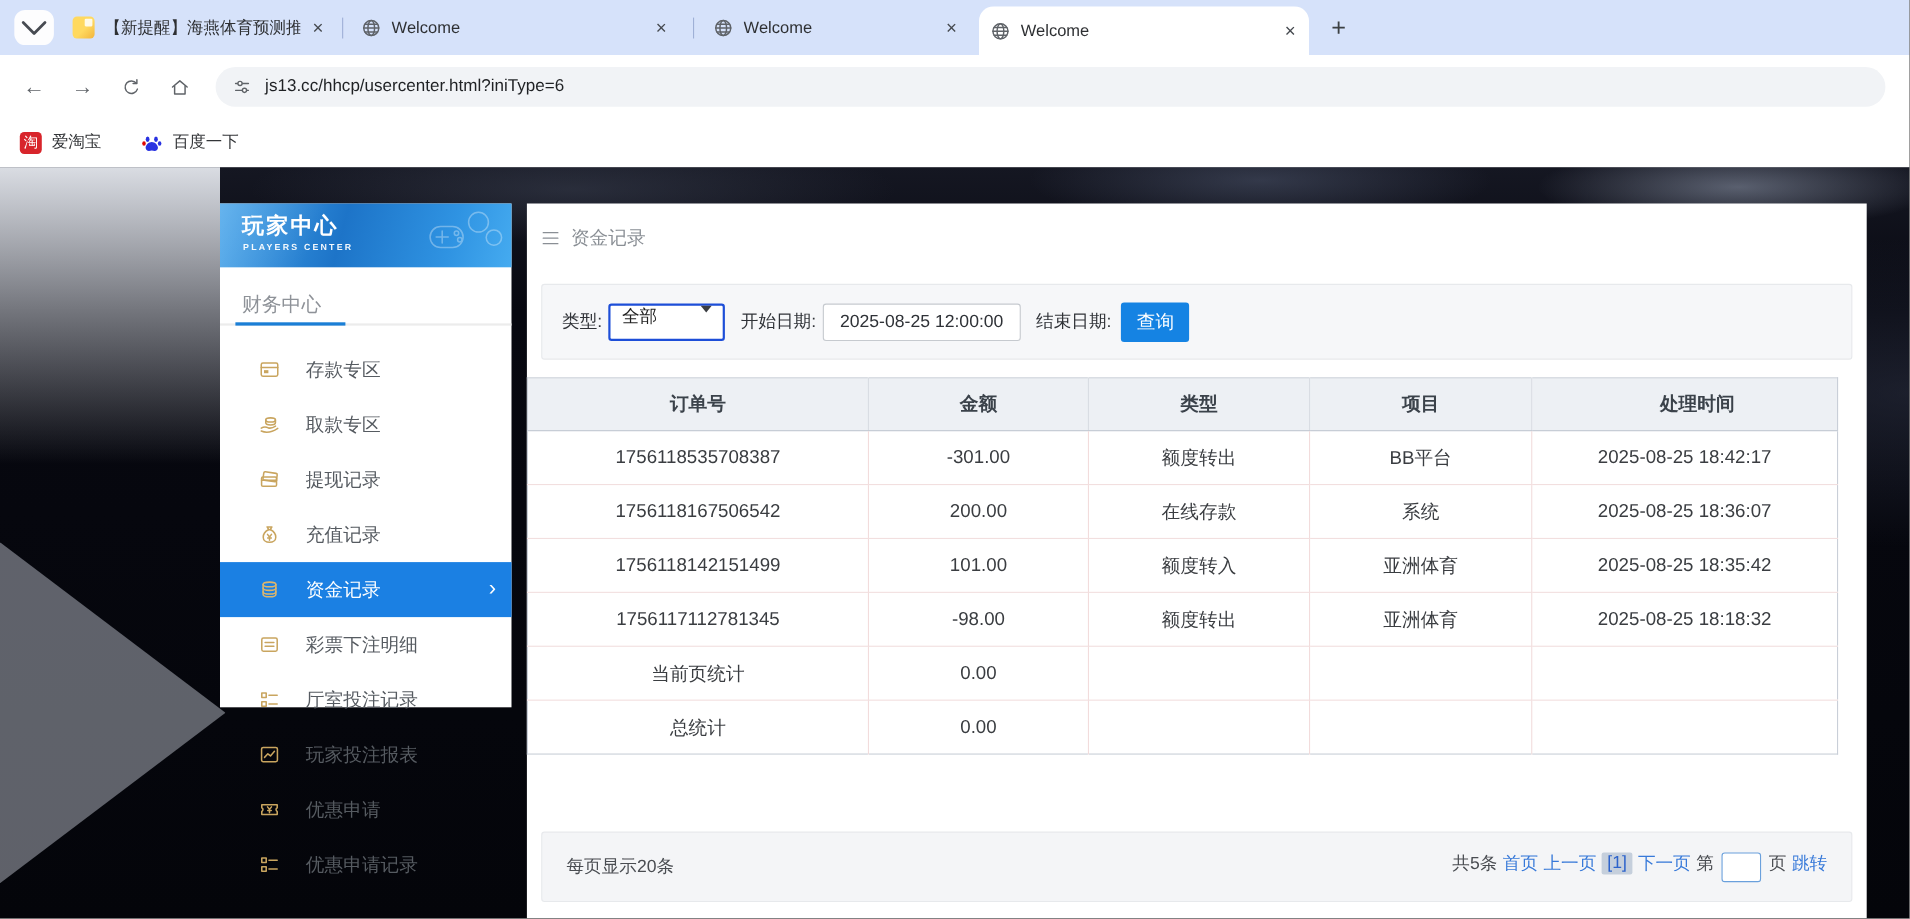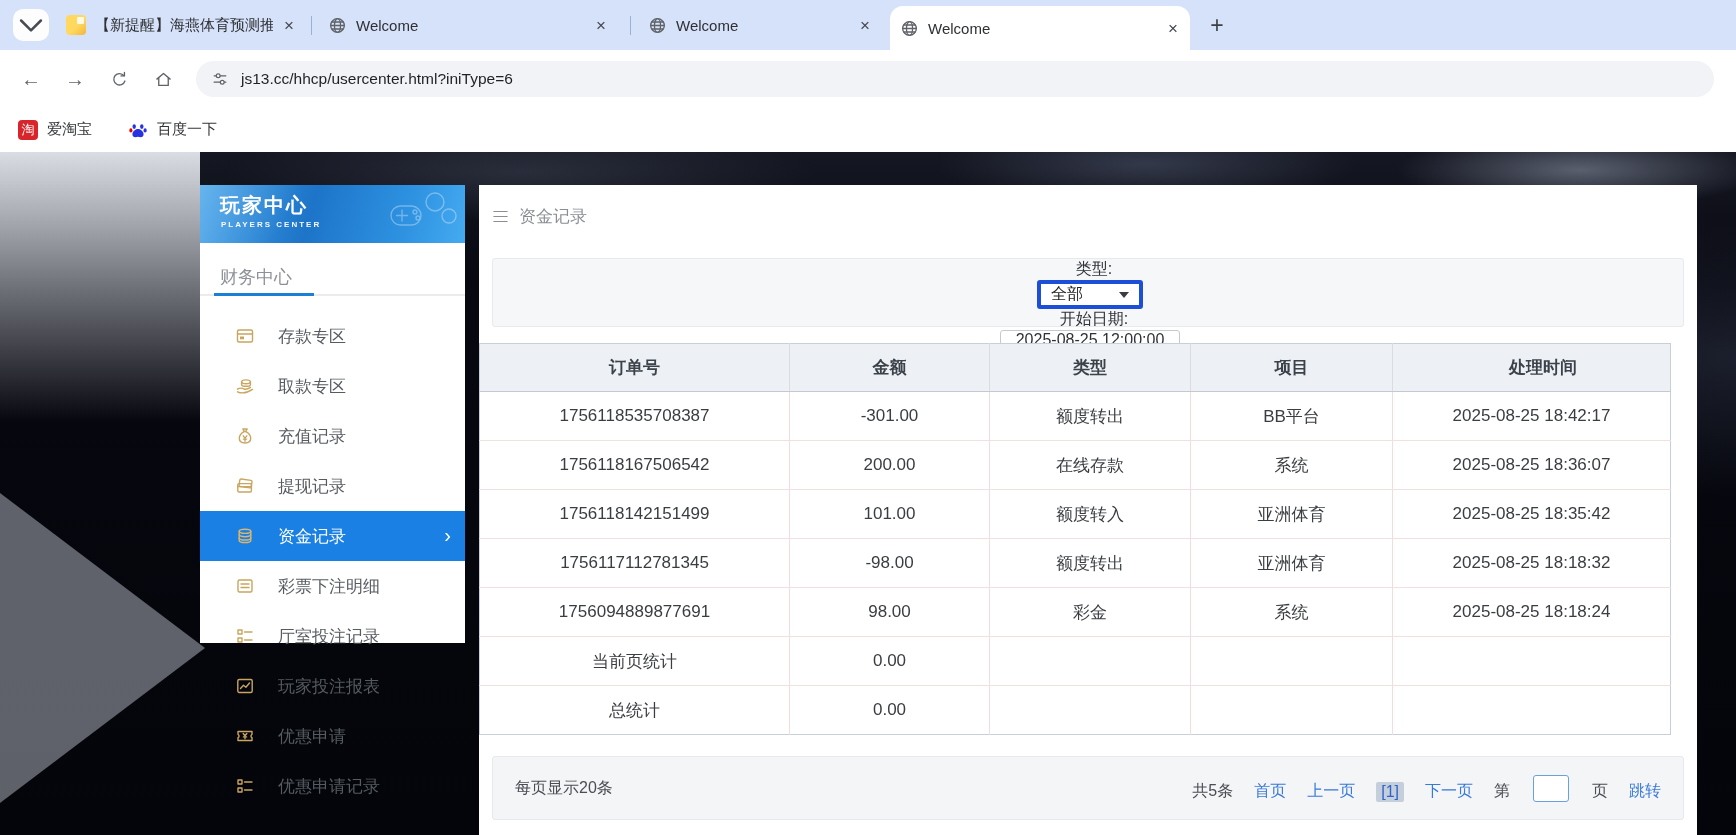--- a/index.html
+++ b/index.html
@@ -60,36 +60,36 @@
   .sb-item.sel{background:#1b80e3;}
   .sb-item.sel .sb-label{color:#fff;}
   .sb-item.sel .sb-ico{color:#dcb66e;}
   .sb-chev{position:absolute;right:14px;top:50%;transform:translateY(-54%);color:#fff;font-size:20px;}
 
   
   .main{position:absolute;left:479px;top:33px;width:1218px;height:650px;background:#fff;}
   .page-head{position:absolute;left:13px;top:20px;display:flex;align-items:center;gap:10px;color:#8a8f95;}
   .page-head .icon{width:17px;height:15px;}
   .page-title{font-size:17px;}
-  .filterbox{position:absolute;left:13px;top:73px;width:1192px;height:69px;background:#f6f7f9;border:1px solid #e7e9ec;border-radius:3px;display:flex;align-items:center;padding-left:18px;flex-direction:column;}
+  .filterbox{position:absolute;left:13px;top:73px;width:1192px;height:69px;background:#f6f7f9;border:1px solid #e7e9ec;border-radius:3px;display:flex;align-items:center;padding-left:18px;}
   .f-label{font-size:16px;color:#303338;margin-right:6px;white-space:nowrap;}
-  .sel-box{width:106px;height:34px;border:4px solid #1d4ed8;border-radius:3px;background:#fff;display:flex;align-items:center;justify-content:space-between;padding:0 10px;font-size:16px;color:#222;margin-right:14px;cursor:pointer;}
+  .sel-box{width:106px;height:34px;border:2px solid #1d4ed8;border-radius:3px;background:#fff;display:flex;justify-content:space-between;padding:0 10px;font-size:16px;color:#222;margin-right:14px;cursor:pointer;}
   .caret{width:0;height:0;border-left:5px solid transparent;border-right:5px solid transparent;border-top:6px solid #3a3d42;}
   .date-inp{width:180px;height:34px;border:1px solid #c6cacf;border-radius:3px;background:#fff;font-size:16px;color:#2f3237;text-align:center;margin-right:14px;padding:0;}
   .query-btn{width:62px;height:36px;background:#1583e3;color:#fff;font-size:17px;border:none;border-radius:3px;margin-left:3px;cursor:pointer;}
 
   .data-table{position:absolute;left:0;top:158px;width:1192px;border-collapse:collapse;table-layout:fixed;background:#fff;border:1px solid #c9cfd8;}
   .data-table th{height:48px;background:#edf0f4;color:#3b424a;font-size:17px;font-weight:bold;border-bottom:1px solid #c3c9d3;border-right:1px solid #d9dde3;}
   .data-table th:last-child{border-right:none;padding-left:24px;}
   .data-table td{height:49px;text-align:center;font-size:17px;color:#3a3d41;border-right:1px solid #f2dcdc;border-bottom:1px solid #f2dfdf;}
   .data-table td:last-child{border-right:none;}
   .data-table tr:last-child td{border-bottom:none;}
 
   .pagerbar{position:absolute;left:13px;top:571px;width:1192px;height:64px;background:#f4f5f7;border:1px solid #e7e9ec;border-radius:3px;display:flex;align-items:center;justify-content:space-between;padding:0 22px;font-size:16px;color:#4a4d52;}
-  .pager-right{display:flex;align-items:flex-end;gap:21px;}
+  .pager-right{display:flex;align-items:flex-start;gap:5px;}
   .plink{color:#3779d9;cursor:pointer;text-decoration:none;}
   .pcur{color:#2d63cb;background:#c5cfdc;padding:1px 5px;border-radius:2px;}
   .jump-inp{width:36px;height:27px;border:1px solid #6aa0dc;border-radius:3px;background:#fff;margin:0 2px;padding:0;text-align:center;font-size:15px;}
 </style>
 </head>
 <body>
 
 <div class="screen">
 
   <div class="tabstrip">
@@ -237,36 +237,36 @@
                 <path d="M6.6 5.8v2.6c0 1 2 1.9 4.4 1.9s4.4-.9 4.4-1.9V5.8"></path>
                 <path d="M2.5 13.2c2.2-1.4 4.4-1.4 6.4-.2 1.9.5 4.2 0 6.6-1.6"></path>
                 <path d="M2.5 15.8c4.4 2 9.6 1.2 15-2.4"></path>
               </svg>
             </span>
             <span class="sb-label">取款专区</span>
           </div>
           <div class="sb-item">
             <span class="sb-ico icon">
               <svg viewBox="0 0 20 20" stroke="currentColor" fill="none" stroke-width="1.4" stroke-linecap="round" stroke-linejoin="round">
+                <rect x="4.4" y="3.6" width="12.3" height="7.6" rx="1.2" transform="rotate(8 10.5 7.4)"></rect>
+                <rect x="2.8" y="7.6" width="13.6" height="8.4" rx="1.2"></rect>
+                <path d="M2.8 10.6h13.6"></path>
+              </svg>
+            </span>
+            <span class="sb-label">提现记录</span>
+          </div>
+          <div class="sb-item">
+            <span class="sb-ico icon">
+              <svg viewBox="0 0 20 20" stroke="currentColor" fill="none" stroke-width="1.4" stroke-linecap="round" stroke-linejoin="round">
                 <path d="M7.8 3h4.4l-1.6 2.6h-1.2z"></path>
                 <path d="M9 5.6C6 7.2 4.3 9.8 4.3 12.3c0 2.9 2.4 4.7 5.7 4.7s5.7-1.8 5.7-4.7c0-2.5-1.7-5.1-4.7-6.7"></path>
                 <path d="M8.2 9.8l1.8 2.4 1.8-2.4M10 12.2v3M8.3 13.1h3.4"></path>
               </svg>
             </span>
             <span class="sb-label">充值记录</span>
-          </div>
-          <div class="sb-item">
-            <span class="sb-ico icon">
-              <svg viewBox="0 0 20 20" stroke="currentColor" fill="none" stroke-width="1.4" stroke-linecap="round" stroke-linejoin="round">
-                <rect x="4.4" y="3.6" width="12.3" height="7.6" rx="1.2" transform="rotate(8 10.5 7.4)"></rect>
-                <rect x="2.8" y="7.6" width="13.6" height="8.4" rx="1.2"></rect>
-                <path d="M2.8 10.6h13.6"></path>
-              </svg>
-            </span>
-            <span class="sb-label">提现记录</span>
           </div>
           <div class="sb-item sel">
             <span class="sb-ico icon">
               <svg viewBox="0 0 20 20" stroke="currentColor" fill="none" stroke-width="1.4" stroke-linecap="round" stroke-linejoin="round">
                 <ellipse cx="10" cy="5.3" rx="5.8" ry="2.1"></ellipse>
                 <path d="M4.2 5.3v3.3c0 1.2 2.6 2.1 5.8 2.1s5.8-.9 5.8-2.1V5.3"></path>
                 <path d="M4.2 8.6v3.3c0 1.2 2.6 2.1 5.8 2.1s5.8-.9 5.8-2.1V8.6"></path>
                 <path d="M4.2 11.9v2.5c0 1.2 2.6 2.1 5.8 2.1s5.8-.9 5.8-2.1v-2.5"></path>
               </svg>
             </span>
@@ -385,27 +385,20 @@
               <td>额度转入</td>
               <td>亚洲体育</td>
               <td>2025-08-25 18:35:42</td>
             </tr>
             <tr>
               <td>1756117112781345</td>
               <td>-98.00</td>
               <td>额度转出</td>
               <td>亚洲体育</td>
               <td>2025-08-25 18:18:32</td>
-            </tr>
-            <tr>
-              <td>1756094889877691</td>
-              <td>98.00</td>
-              <td>彩金</td>
-              <td>系统</td>
-              <td>2025-08-25 18:18:24</td>
             </tr>
             <tr>
               <td>当前页统计</td>
               <td>0.00</td>
               <td></td>
               <td></td>
               <td></td>
             </tr>
             <tr>
               <td>总统计</td>

